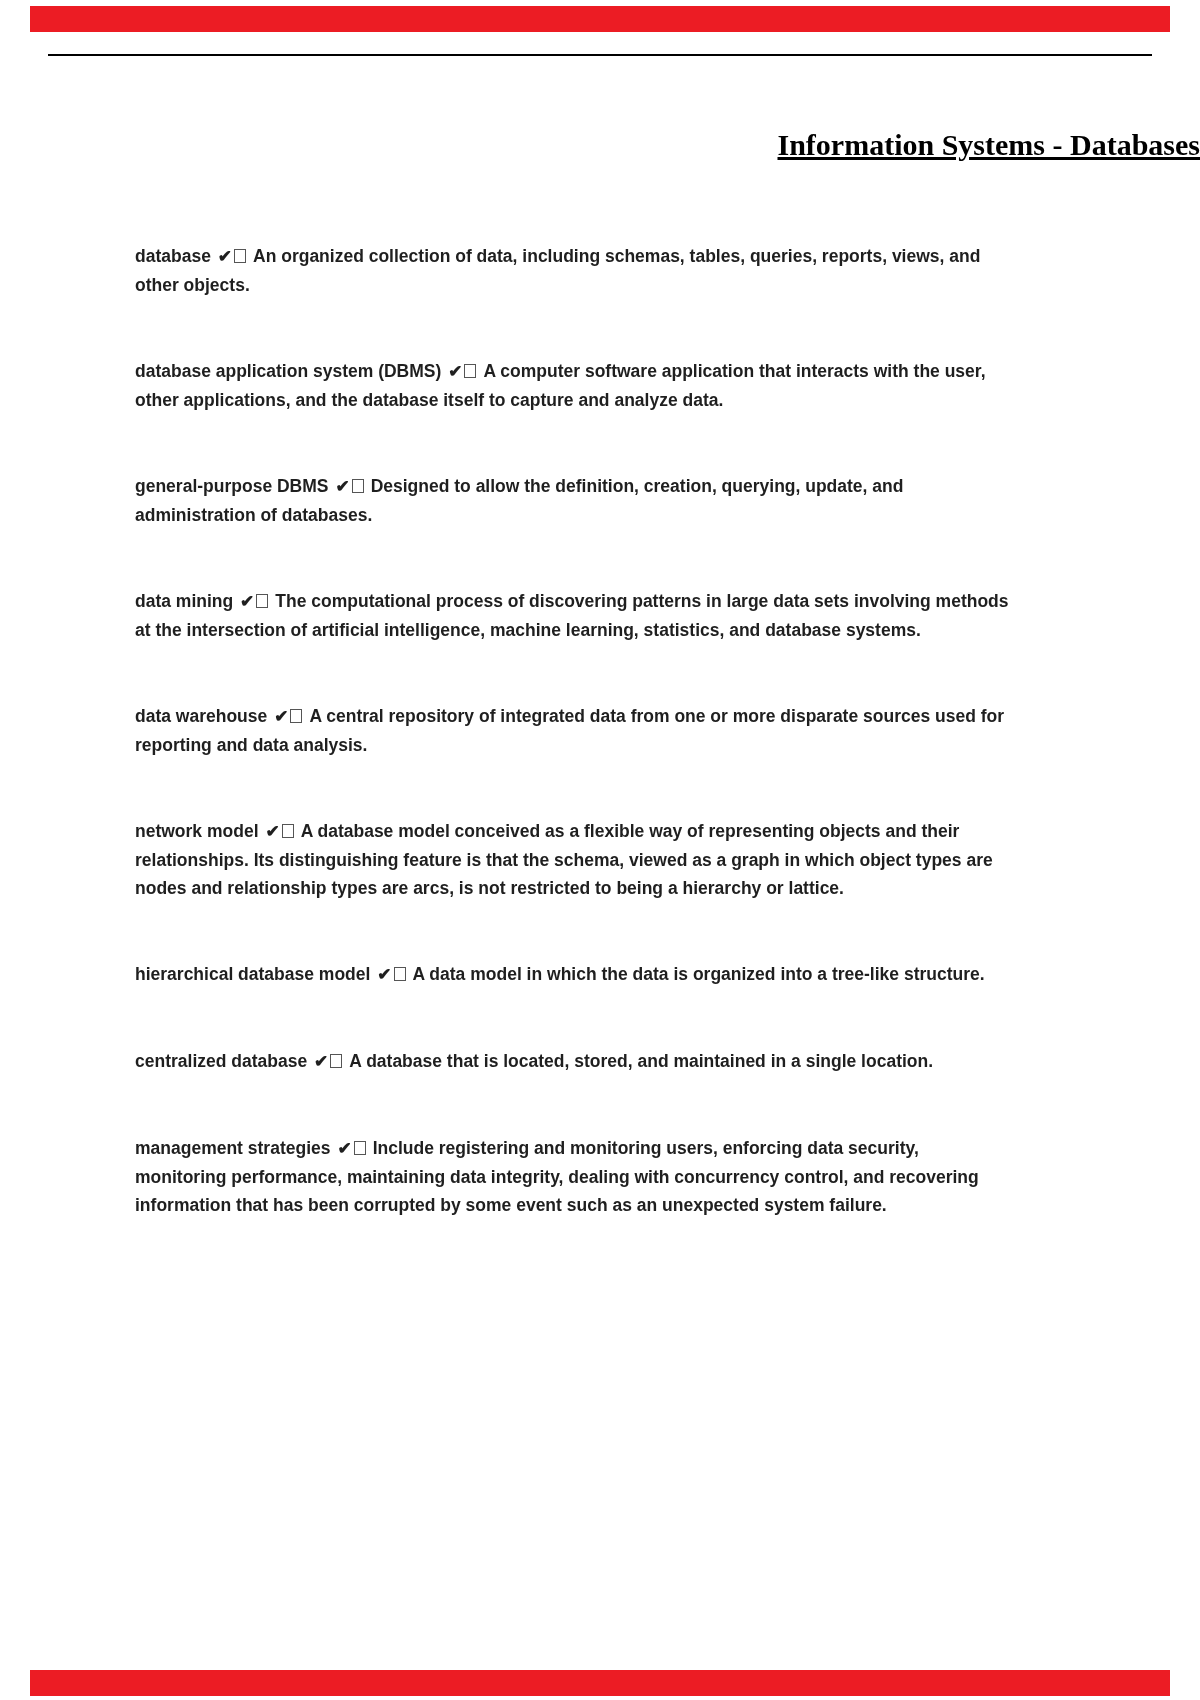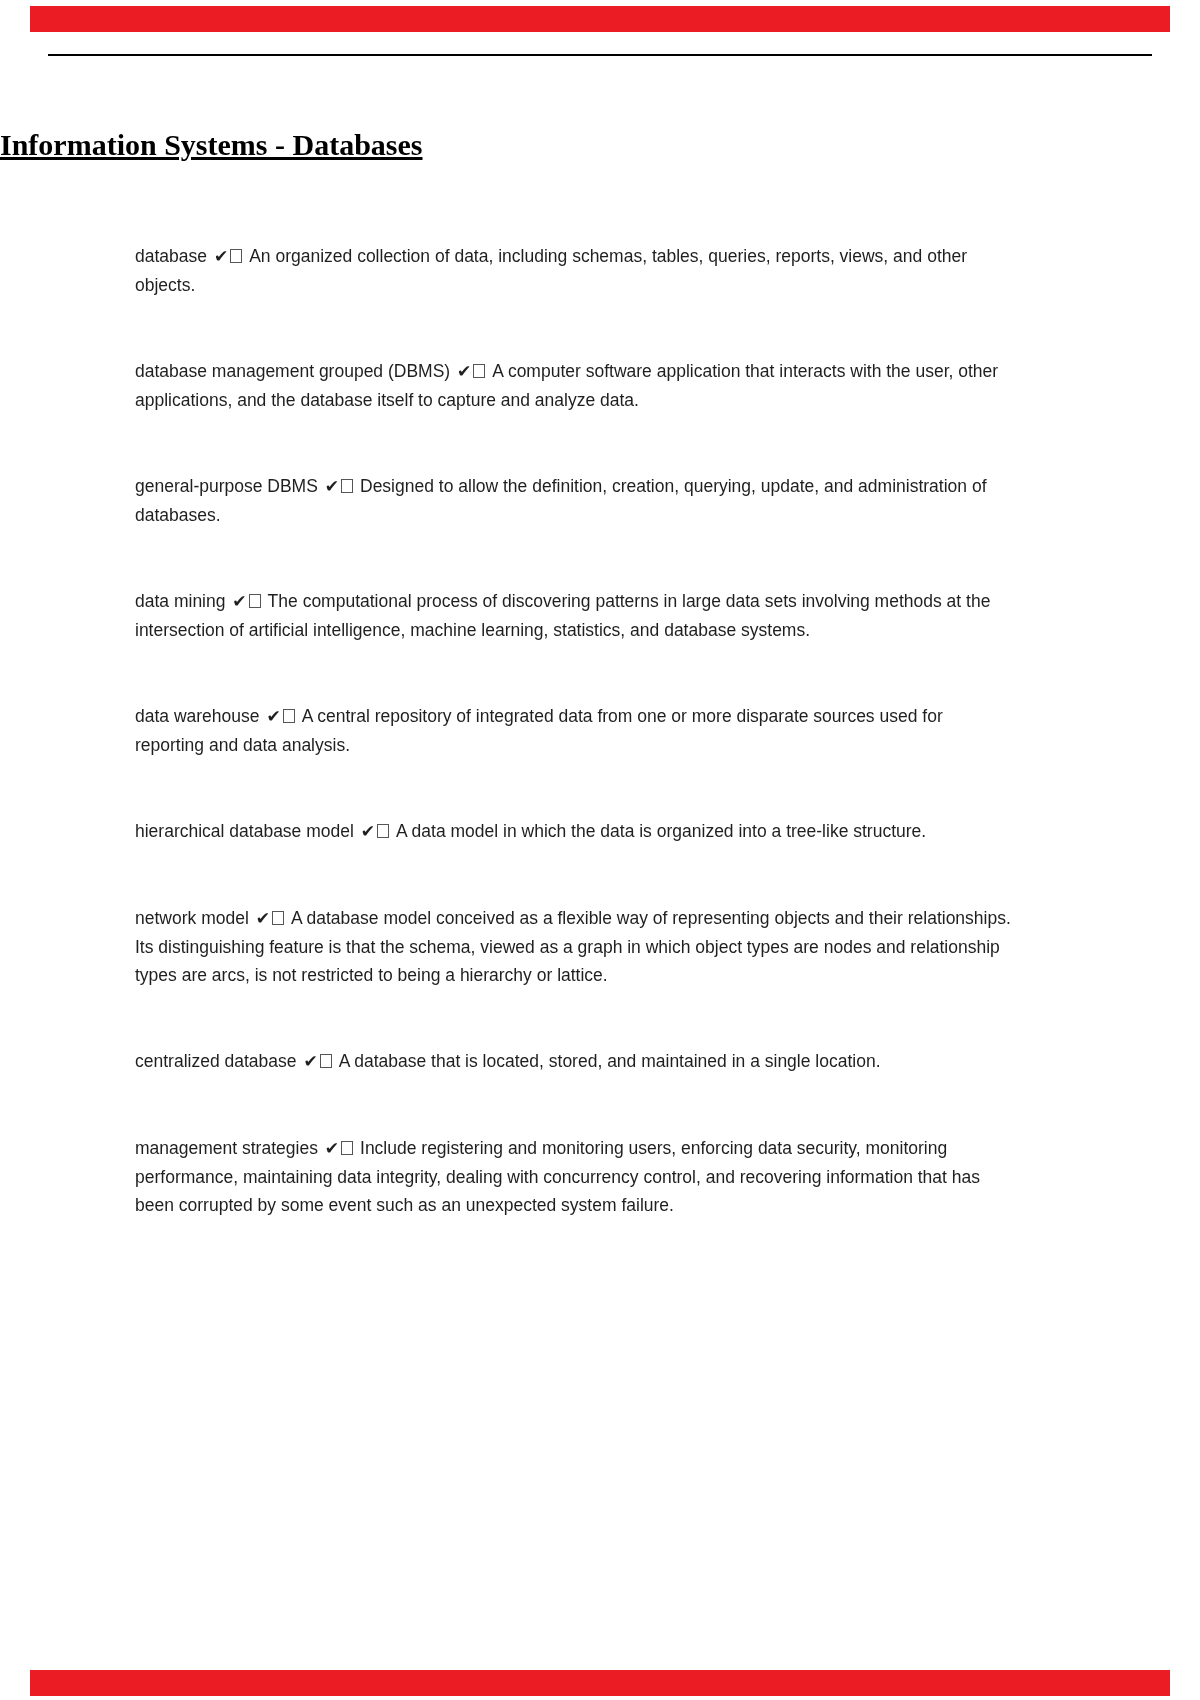--- a/index.html
+++ b/index.html
@@ -29,32 +29,33 @@
     position: absolute;
     left: 48px;
     right: 48px;
     top: 54px;
     height: 2px;
     background: #000000;
   }
   .doc-title {
     margin: 0;
     padding-top: 128px;
-    text-align: left;
+    text-align: right;
     font-family: "Liberation Serif", serif;
     font-size: 30px;
     font-weight: bold;
     color: #000000;
   }
   .doc-title .underlined {
     text-decoration: underline;
   }
   .content {
     margin: 80px 60px 0 135px;
     width: 880px;
+    font-weight: bold;
   }
   .entry {
     font-size: 17.5px;
     line-height: 28px;
     margin: 0 0 58px 0;
   }
   .check-icon {
     font-size: 17px;
     margin-left: 2px;
   }
@@ -80,48 +81,48 @@
   </h1>
 
   <div class="content">
 
     <p class="entry">
       <span>database</span>
       <span class="check-icon">✔</span><span class="box-icon"></span><span>An organized collection of data, including schemas, tables, queries, reports, views, and other objects.</span>
     </p>
 
     <p class="entry">
-      <span>database management grouped (DBMS)</span>
+      <span>database application system (DBMS)</span>
       <span class="check-icon">✔</span><span class="box-icon"></span><span>A computer software application that interacts with the user, other applications, and the database itself to capture and analyze data.</span>
     </p>
 
     <p class="entry">
       <span>general-purpose DBMS</span>
       <span class="check-icon">✔</span><span class="box-icon"></span><span>Designed to allow the definition, creation, querying, update, and administration of databases.</span>
     </p>
 
     <p class="entry">
       <span>data mining</span>
       <span class="check-icon">✔</span><span class="box-icon"></span><span>The computational process of discovering patterns in large data sets involving methods at the intersection of artificial intelligence, machine learning, statistics, and database systems.</span>
     </p>
 
     <p class="entry">
       <span>data warehouse</span>
       <span class="check-icon">✔</span><span class="box-icon"></span><span>A central repository of integrated data from one or more disparate sources used for reporting and data analysis.</span>
     </p>
 
 
     <p class="entry">
-      <span>hierarchical database model</span>
-      <span class="check-icon">✔</span><span class="box-icon"></span><span>A data model in which the data is organized into a tree-like structure.</span>
+      <span>network model</span>
+      <span class="check-icon">✔</span><span class="box-icon"></span><span>A database model conceived as a flexible way of representing objects and their relationships. Its distinguishing feature is that the schema, viewed as a graph in which object types are nodes and relationship types are arcs, is not restricted to being a hierarchy or lattice.</span>
     </p>
 
     <p class="entry">
-      <span>network model</span>
-      <span class="check-icon">✔</span><span class="box-icon"></span><span>A database model conceived as a flexible way of representing objects and their relationships. Its distinguishing feature is that the schema, viewed as a graph in which object types are nodes and relationship types are arcs, is not restricted to being a hierarchy or lattice.</span>
+      <span>hierarchical database model</span>
+      <span class="check-icon">✔</span><span class="box-icon"></span><span>A data model in which the data is organized into a tree-like structure.</span>
     </p>
 
     <p class="entry">
       <span>centralized database</span>
       <span class="check-icon">✔</span><span class="box-icon"></span><span>A database that is located, stored, and maintained in a single location.</span>
     </p>
 
     <p class="entry">
       <span>management strategies</span>
       <span class="check-icon">✔</span><span class="box-icon"></span><span>Include registering and monitoring users, enforcing data security, monitoring performance, maintaining data integrity, dealing with concurrency control, and recovering information that has been corrupted by some event such as an unexpected system failure.</span>

